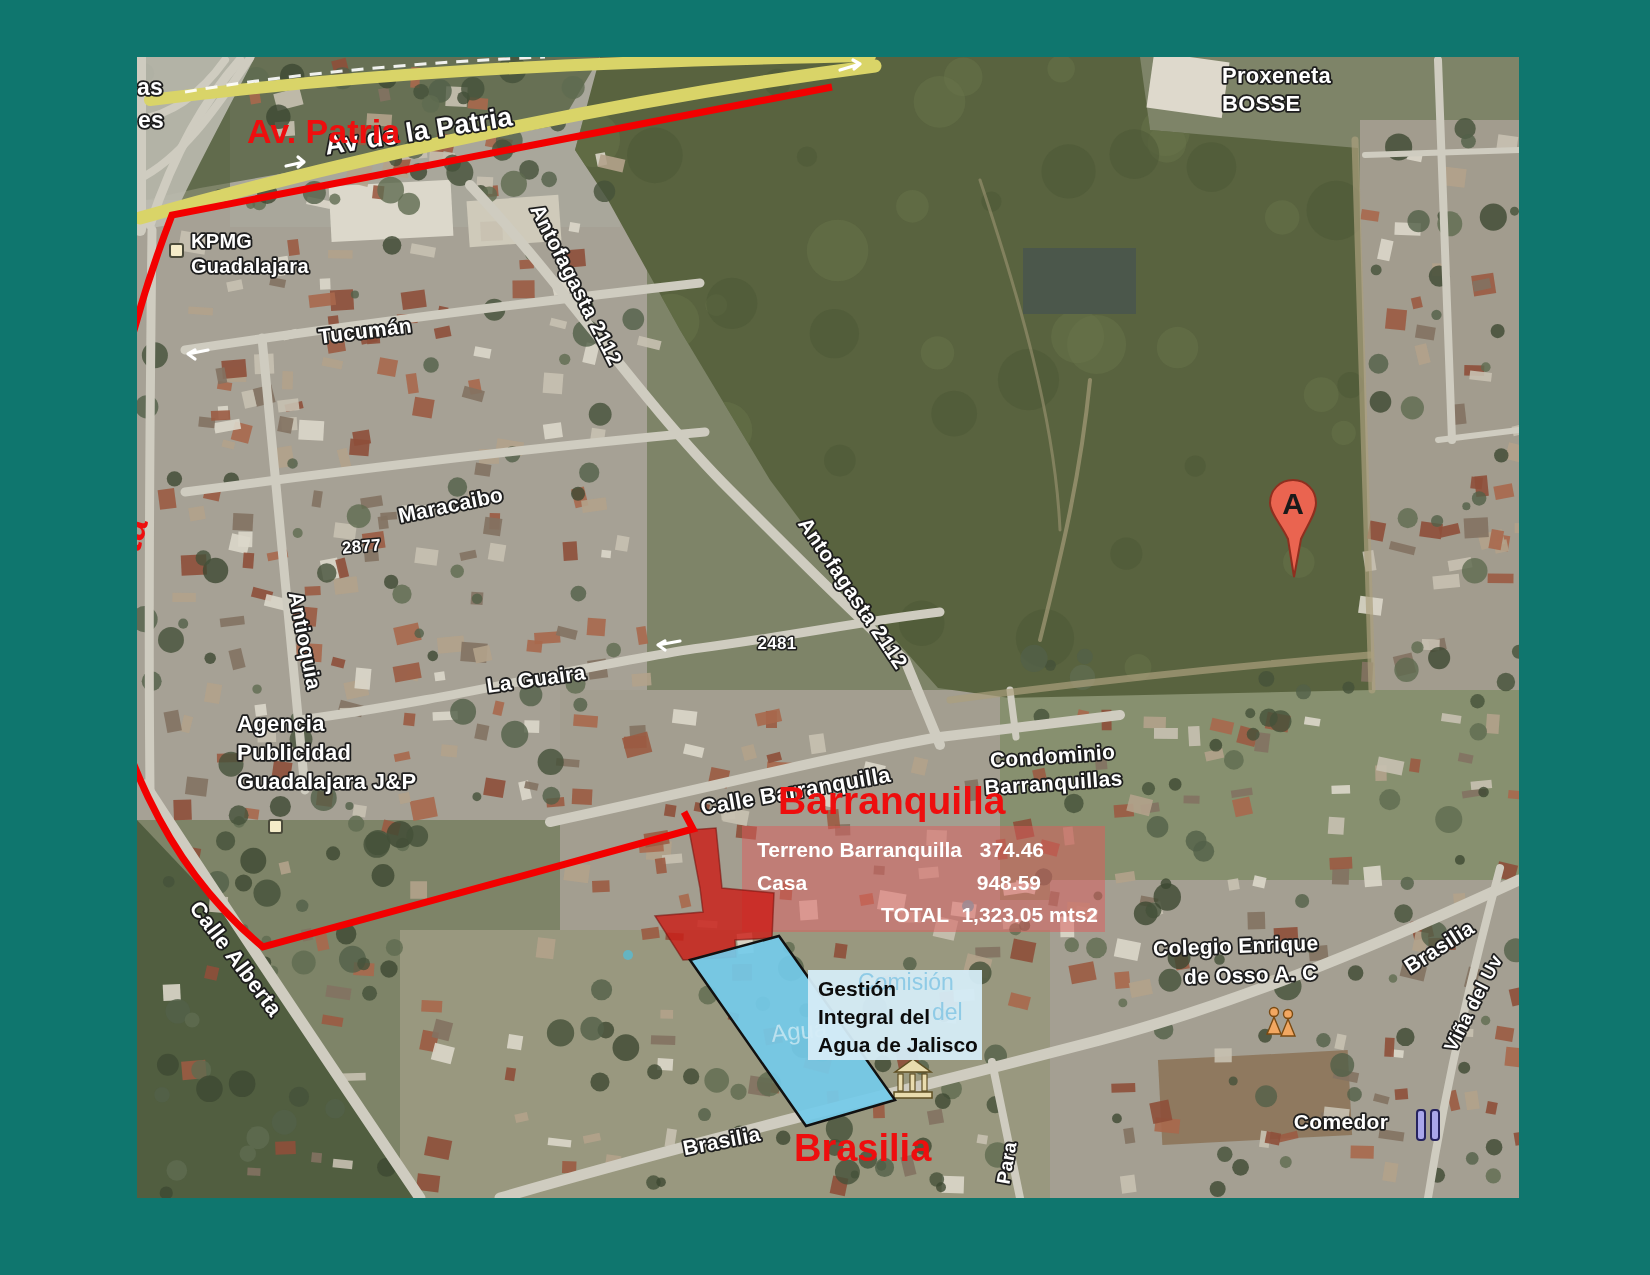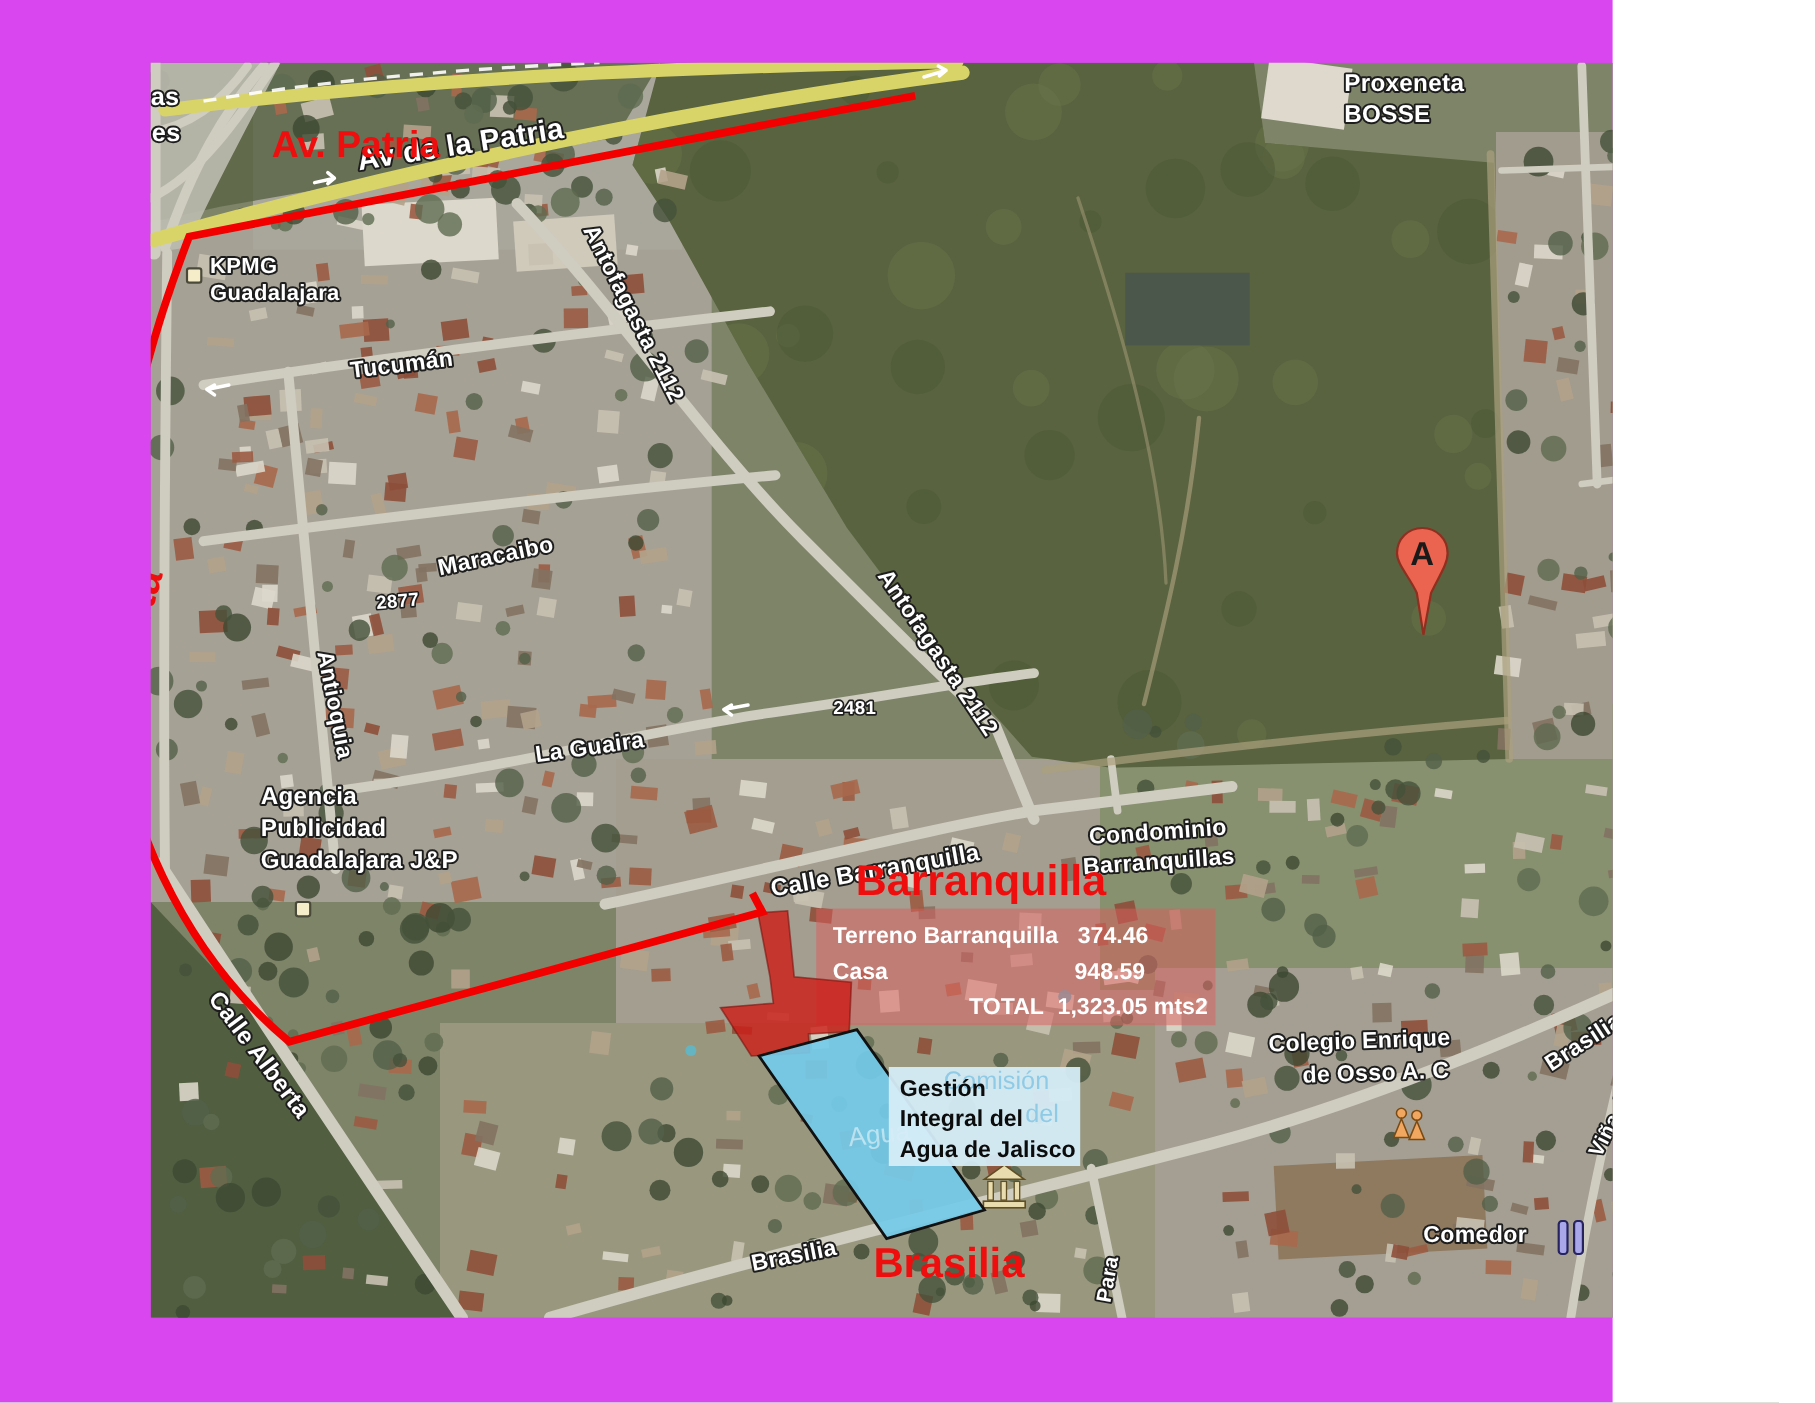--- a/index.html
+++ b/index.html
@@ -1,16 +1,16 @@
 <!DOCTYPE html>
 <html><head>
 <meta charset="utf-8">
 <style>
   html,body{margin:0;padding:0;background:#ffffff;}
-  #stage{position:relative;width:1466px;height:1275px;background:#d946ef;overflow:hidden;
+  #stage{position:relative;width:1650px;height:1275px;background:#0f766e;overflow:hidden;
          font-family:"Liberation Sans",sans-serif;}
   svg{position:absolute;left:0;top:0;}
   text{font-family:"Liberation Sans",sans-serif;}
   .sl,.pl{font-weight:bold;fill:#ffffff;stroke:#1d1d1d;stroke-width:3.6px;
           paint-order:stroke;stroke-linejoin:round;letter-spacing:.3px;}
   .num{stroke-width:3px;}
   .red{font-weight:bold;fill:#ee0e0e;}
   .wt{font-weight:bold;fill:#ffffff;}
   .bt{font-weight:bold;fill:#0c0c0c;}
   .rd{stroke:#cfccc0;fill:none;stroke-linecap:round;}

